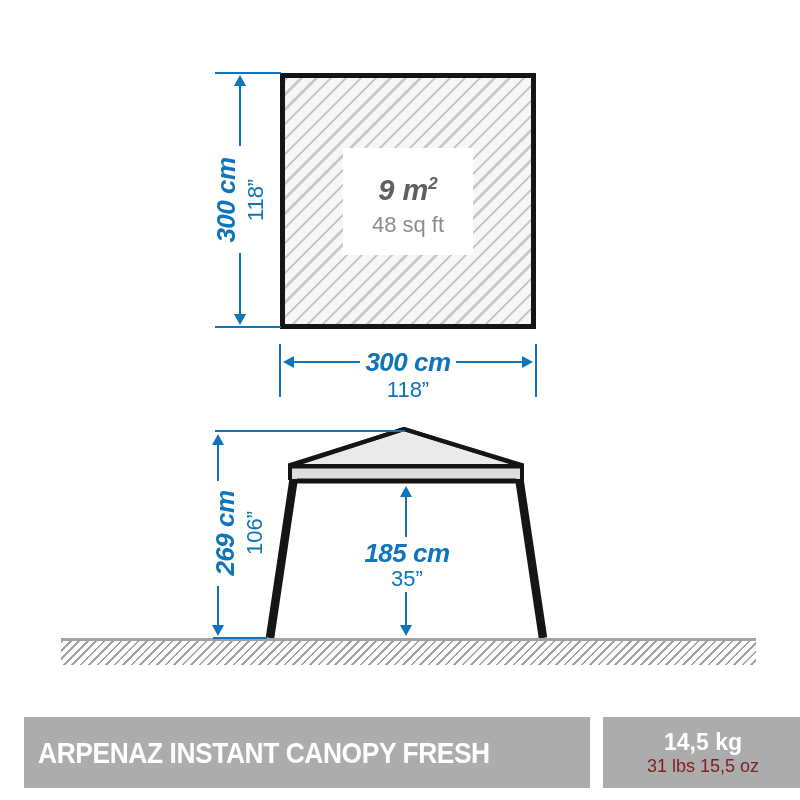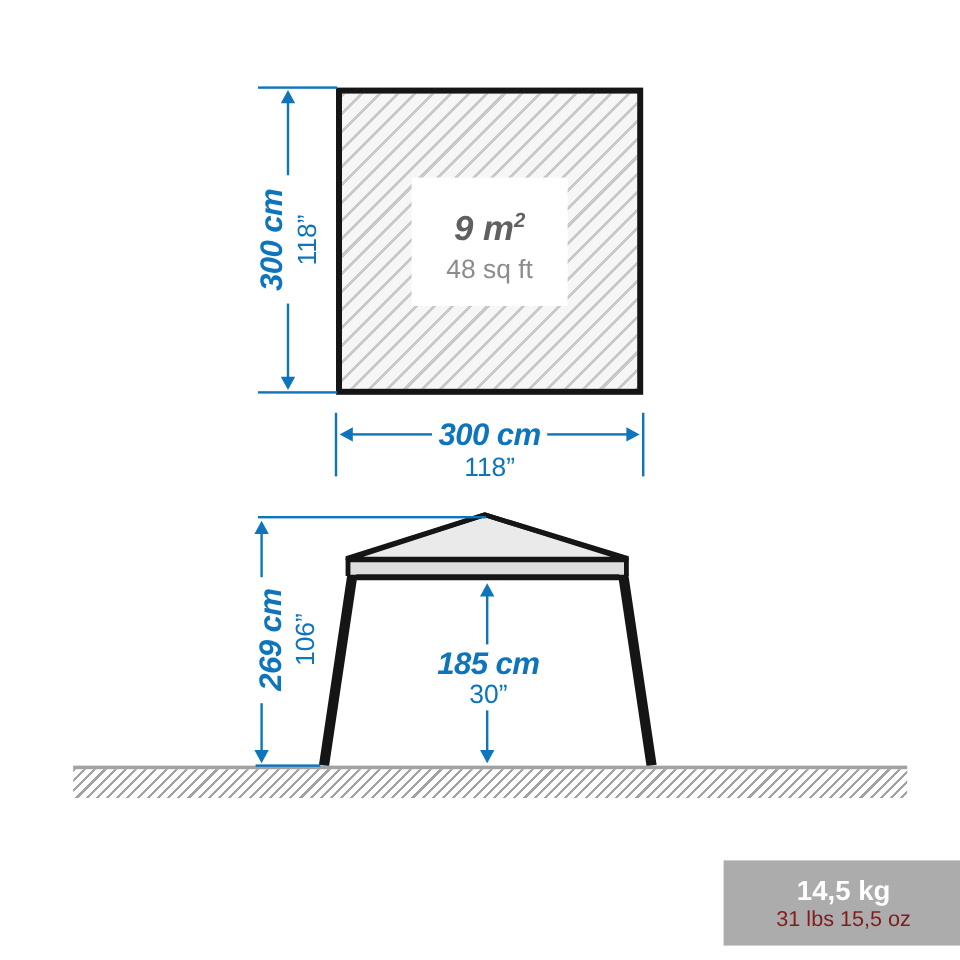--- a/index.html
+++ b/index.html
@@ -128,20 +128,23 @@
   <div class="abs dline" style="left:209px;top:586px;width:2px;height:40px;"></div>
   <div class="abs arrow down" style="left:204px;top:625px;"></div>
   <div class="abs rot dim-bold" style="left:165px;top:520px;width:104px;height:26px;">269 cm</div>
   <div class="abs rot dim-reg" style="left:199px;top:522px;width:96px;height:22px;">106”</div>
 
   <div class="abs arrow up" style="left:392px;top:486px;"></div>
   <div class="abs dline" style="left:397px;top:495px;width:2px;height:42px;"></div>
   <div class="abs dline" style="left:397px;top:592px;width:2px;height:34px;"></div>
   <div class="abs arrow down" style="left:392px;top:625px;"></div>
   <div class="abs dim-bold" style="left:339px;top:540px;width:120px;">185 cm</div>
-  <div class="abs dim-reg" style="left:349px;top:568px;width:100px;">30”</div>
+  <div class="abs dim-reg" style="left:349px;top:568px;width:100px;">35”</div>
 
+  <div class="abs name-bar">
+    <div class="name-text">ARPENAZ INSTANT CANOPY FRESH</div>
+  </div>
   <div class="abs weight-bar">
     <div class="weight-metric">14,5 kg</div>
     <div class="weight-imperial">31 lbs 15,5 oz</div>
   </div>
 
 </div>
 
 </body></html>

